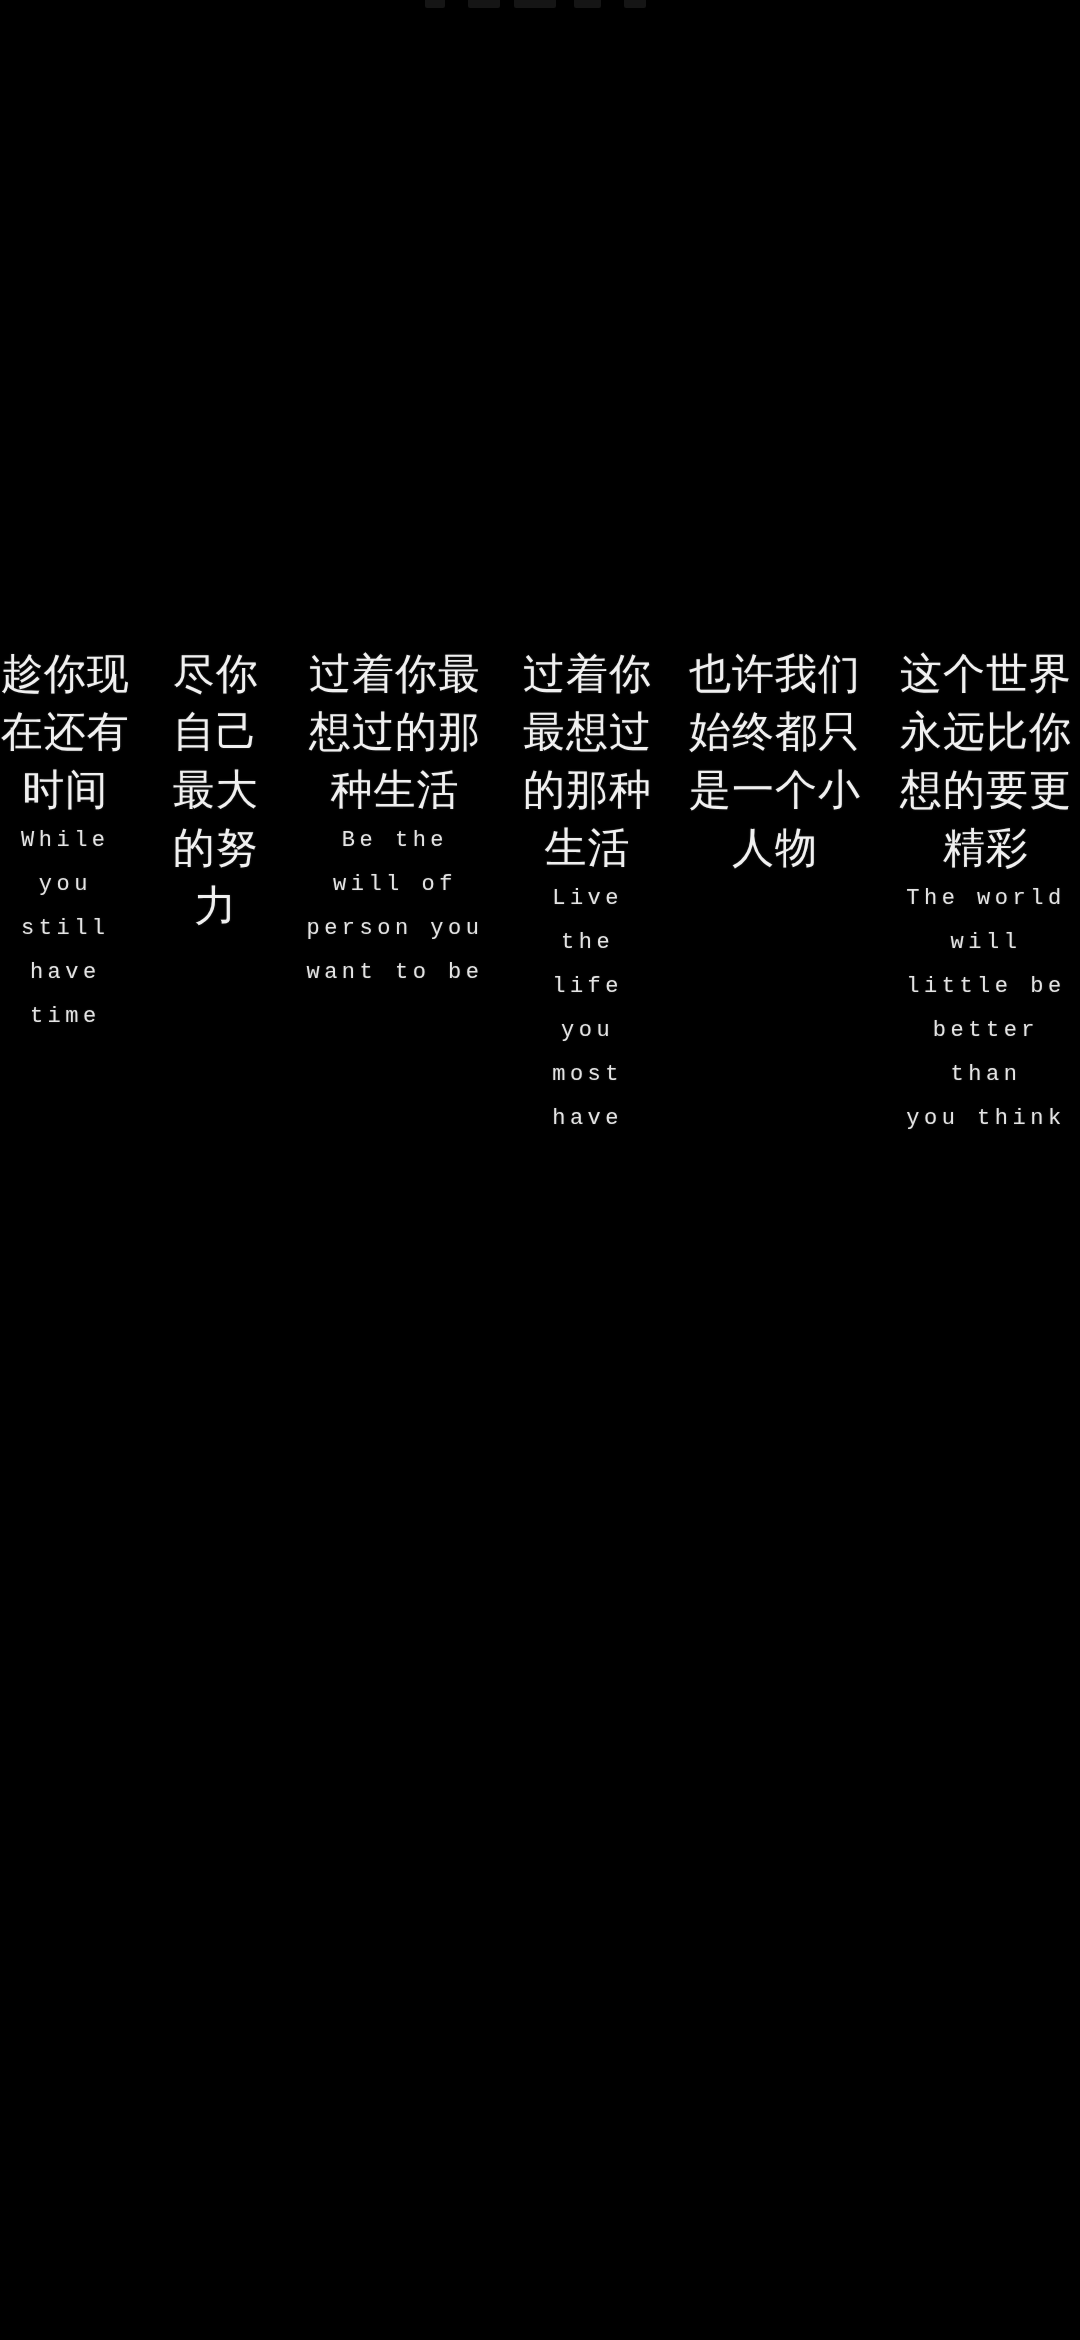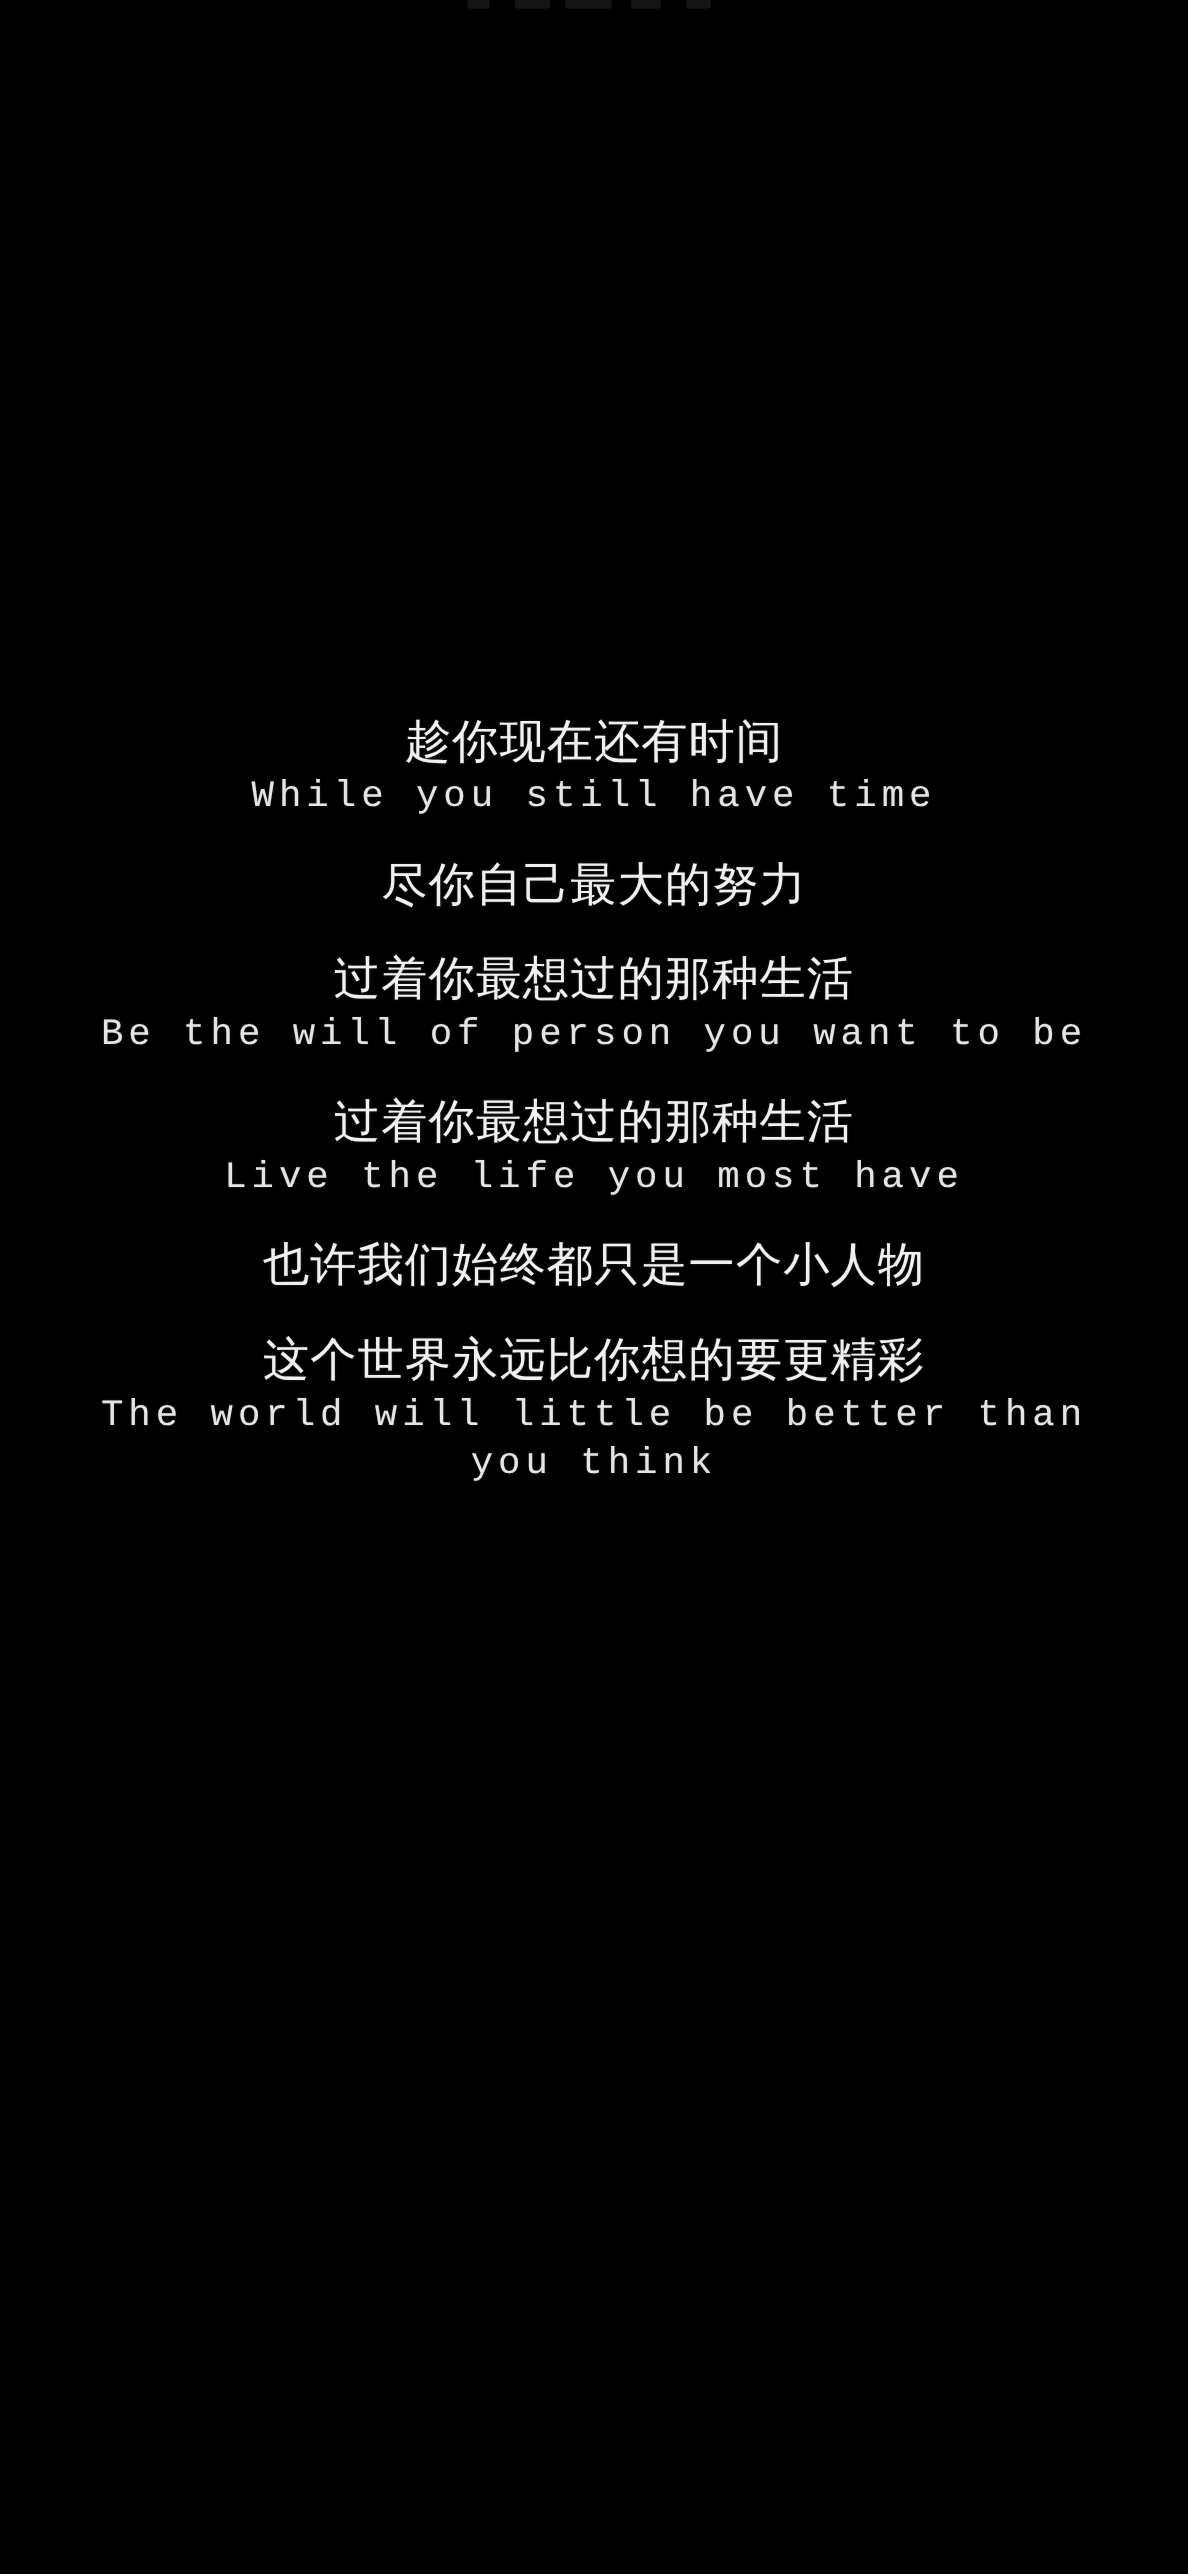--- a/index.html
+++ b/index.html
@@ -34,39 +34,39 @@
   .ta3 { left: 514px; width: 42px; }
   .ta4 { left: 574px; width: 27px; }
   .ta5 { left: 624px; width: 22px; }
 
   .quote-block {
     position: absolute;
     top: 645px;
     left: 0;
     width: 1080px;
     display: flex;
-    flex-direction: column;
+    flex-direction: row;
     gap: 28px;
     text-align: center;
   }
   .pair { margin: 0; }
   .cn {
     margin: 0;
     font-family: "Liberation Sans", "DejaVu Sans", sans-serif;
     font-size: 42px;
     line-height: 58px;
     font-weight: 500;
     color: #f0f0f0;
     letter-spacing: 1px;
     text-shadow: 0 0 2px rgba(255,255,255,0.25);
   }
   .en {
     margin: 0;
     font-family: "Liberation Mono", "DejaVu Sans Mono", monospace;
-    font-size: 34px;
+    font-size: 22px;
     line-height: 44px;
     color: #e4e4e4;
     letter-spacing: 4.5px;
     white-space: pre-line;
     text-shadow: 0 0 2px rgba(255,255,255,0.2);
   }
 </style>
 </head>
 <body>
 

